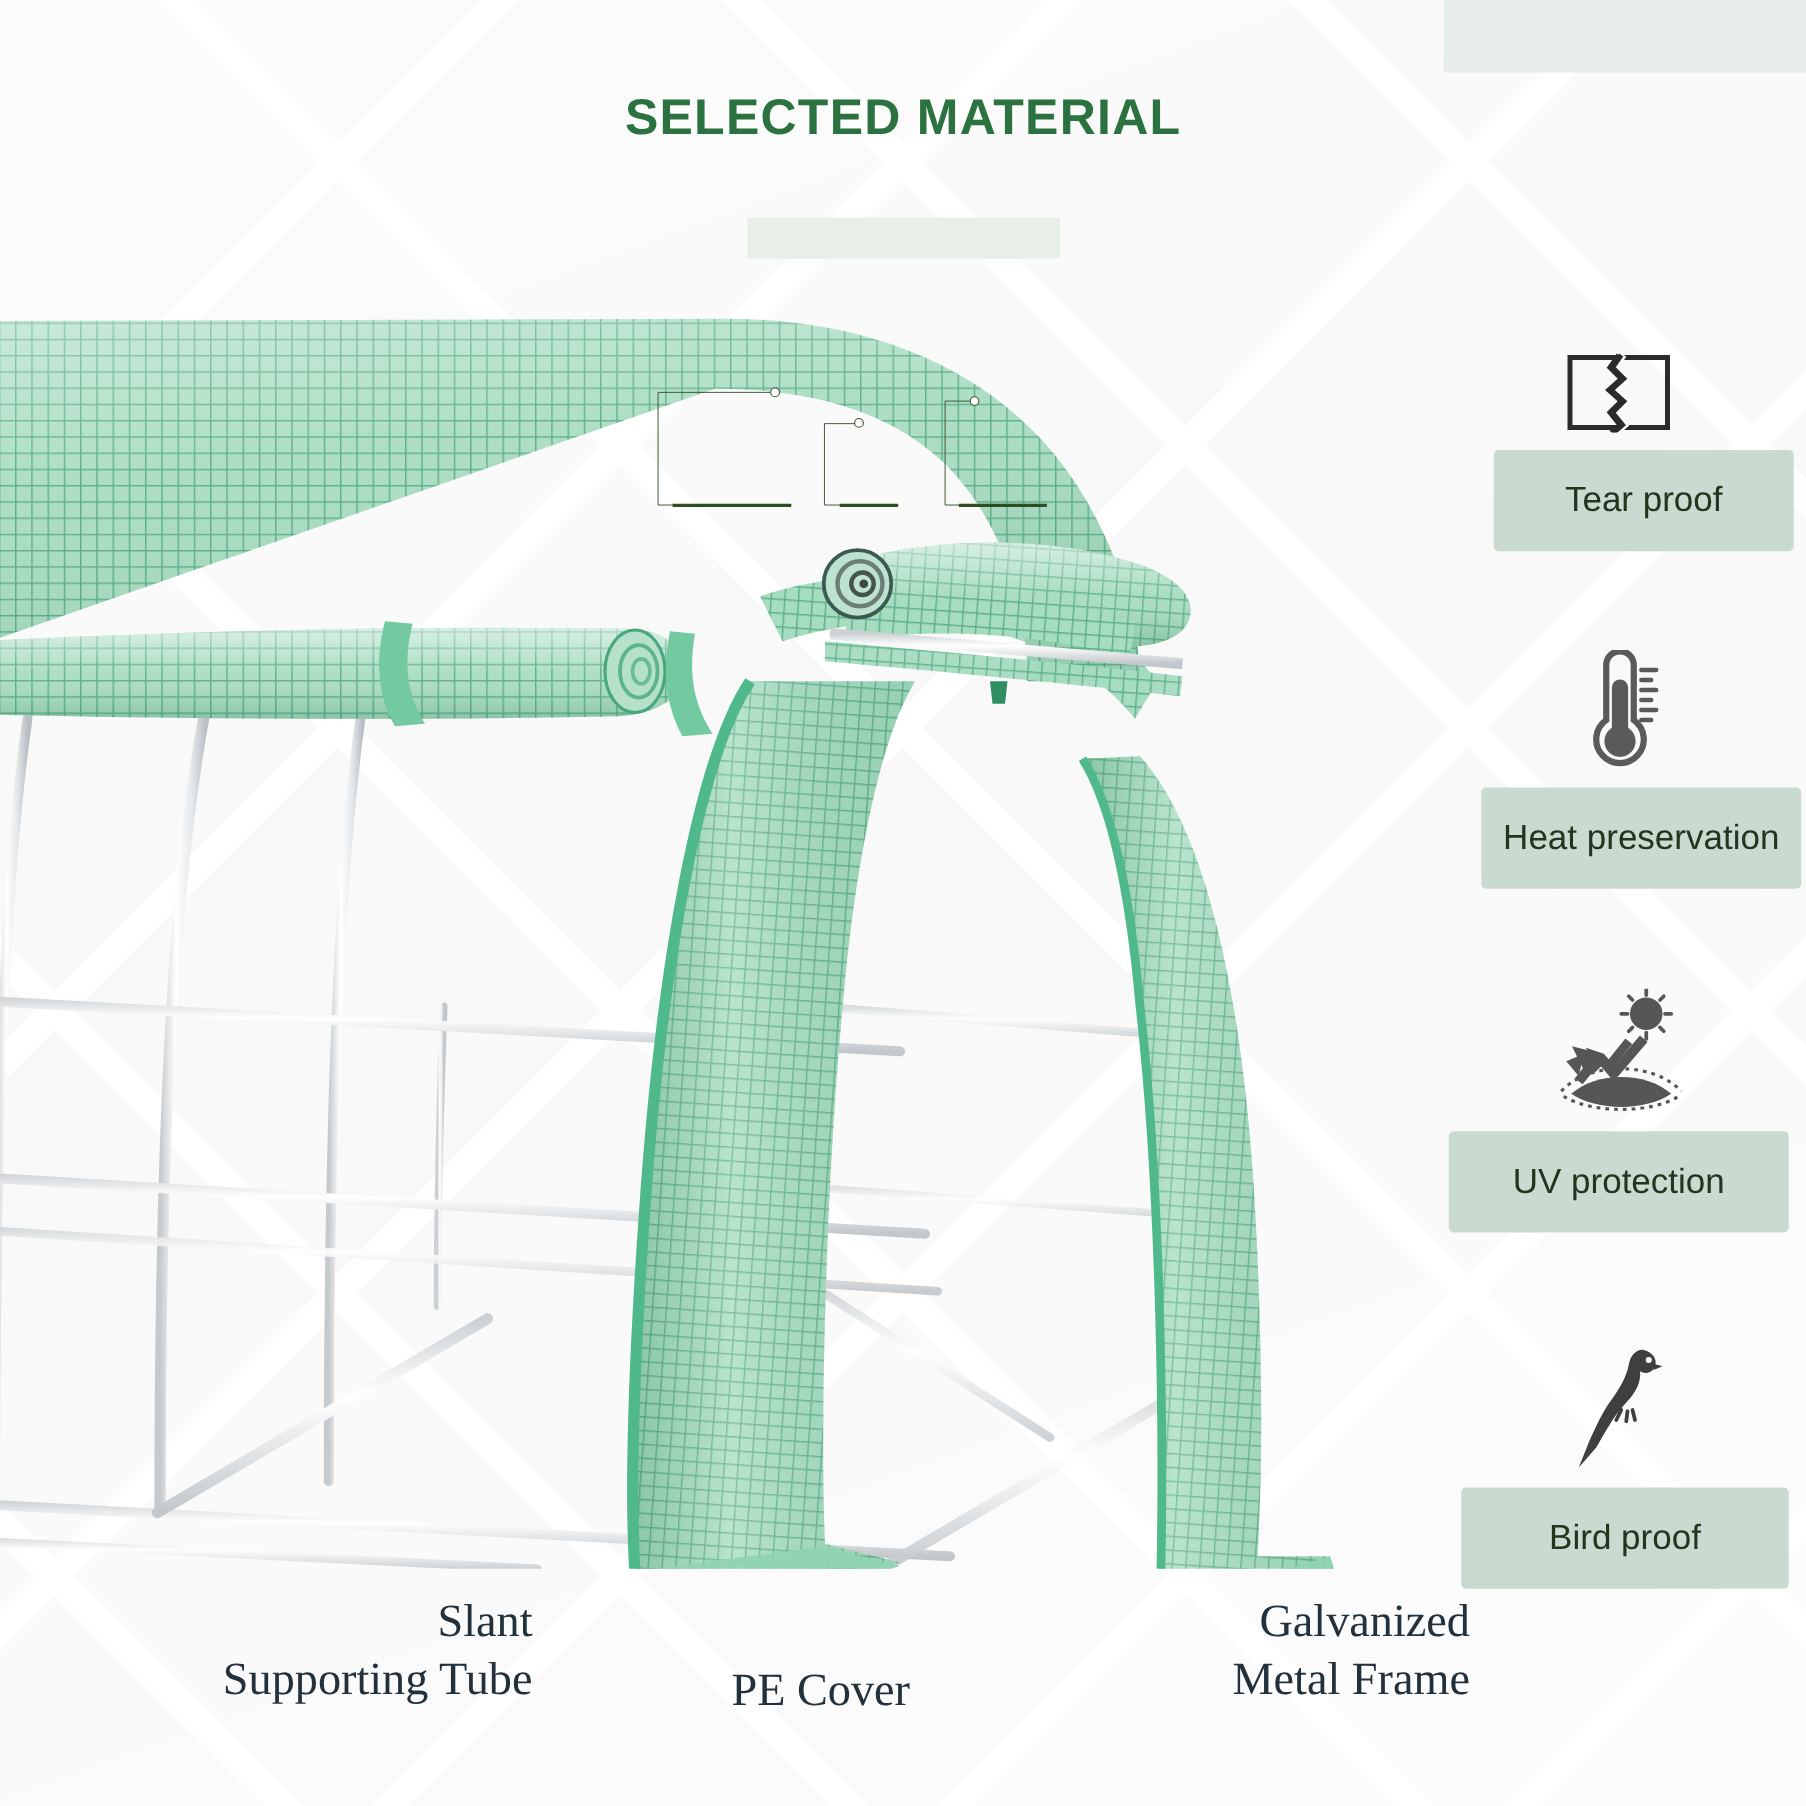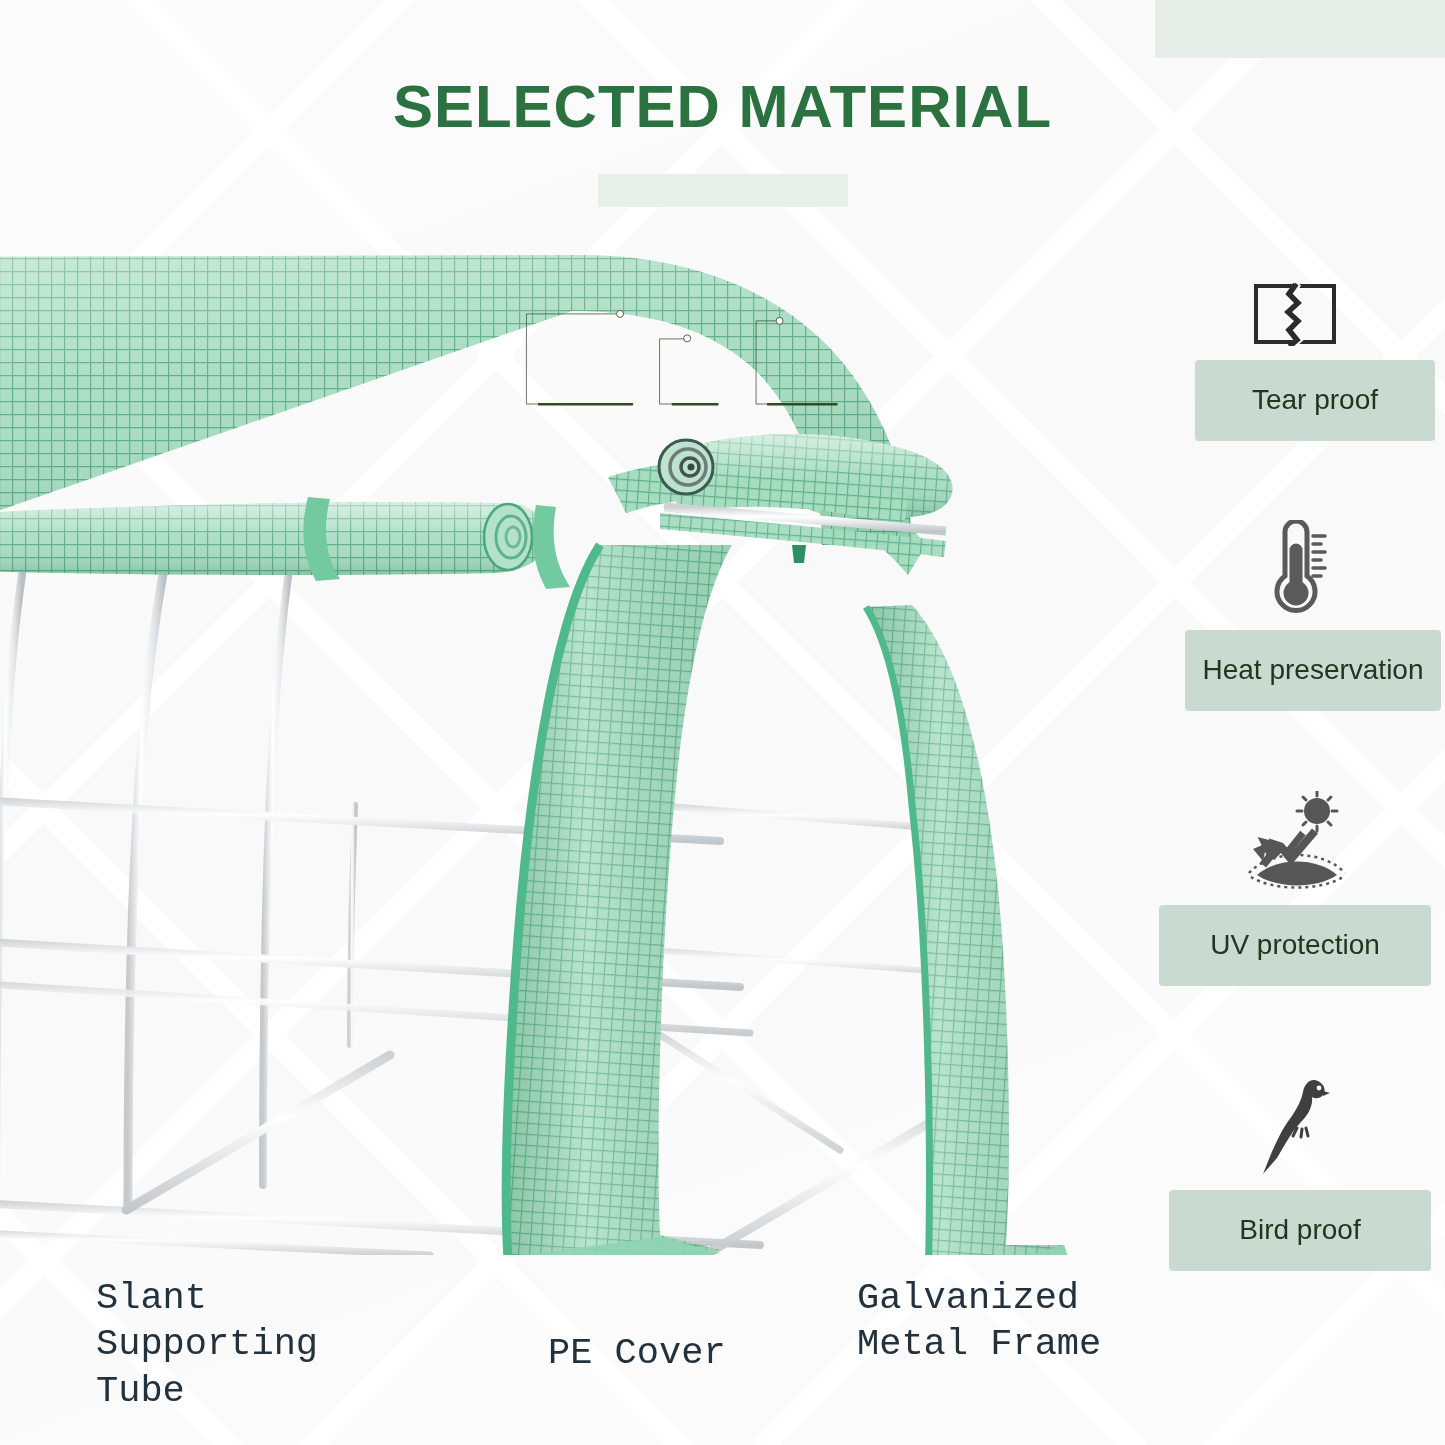--- a/index.html
+++ b/index.html
@@ -39,21 +39,21 @@
     top:0;right:0;
     width:290px;height:58px;
     background:#e6ece7;
   }
 
   
   .title{
     position:absolute;
     left:0;right:0;top:72px;
     text-align:center;
-    font-size:60px;
+    font-size:40px;
     font-weight:bold;
     letter-spacing:1px;
     color:#2b7240;
     font-family:"Liberation Sans",sans-serif;
   }
   .subtitle-bar{
     position:absolute;
     left:598px;top:174px;
     width:250px;height:33px;
     background:#e8efe9;
@@ -110,27 +110,27 @@
   .callouts{
     position:absolute;
     left:0;bottom:0;
     width:1445px;height:420px;
   }
   .callout-label{
     position:absolute;
     color:#22313c;
     font-size:37px;
     line-height:1.25;
-    font-family:Liberation Mono, monospace;
+    font-family:Liberation Serif, serif;
     white-space:pre-line;
-    text-align:left;
+    text-align:right;
   }
   .c1{left:96px;  top:1275px; width:330px;}
   .c2{left:548px; top:1330px; width:180px;}
-  .c3{left:857px; top:1275px; width:248px;}
+  .c3{left:928px; top:1275px; width:248px;}
 </style>
 </head>
 <body>
 
 <div class="stage">
 
   <div class="bg-pattern"></div>
   <div class="bg-wash"></div>
   <div class="corner-block"></div>
 

